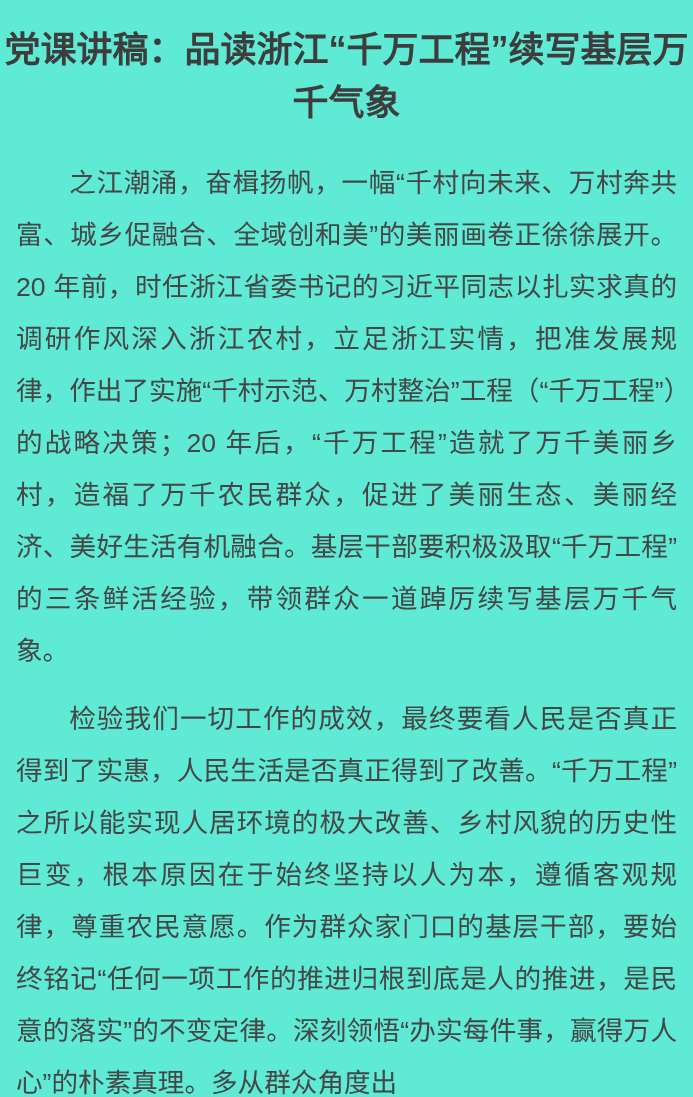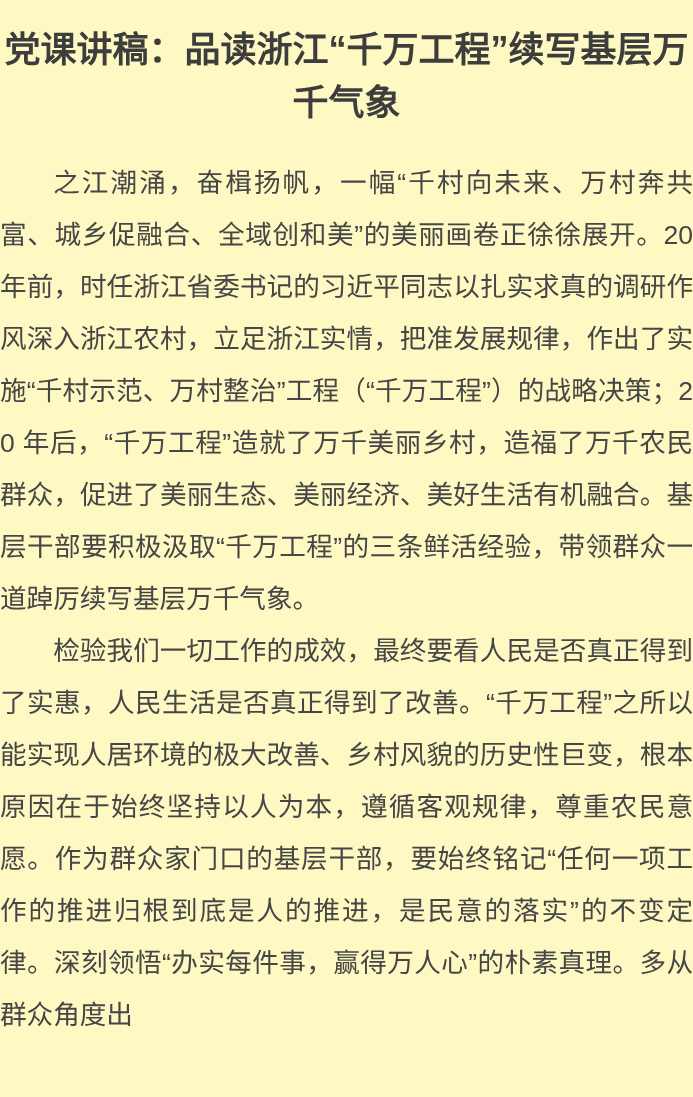--- a/index.html
+++ b/index.html
@@ -4,37 +4,37 @@
 <style>
   html, body {
     margin: 0;
     padding: 0;
     background: #ffffff;
   }
   .page {
     width: 693px;
     height: 1097px;
     box-sizing: border-box;
-    background: #fef9c3;
+    background: #5eead4;
     overflow: hidden;
     padding-top: 23px;
     font-family: "Liberation Sans", "DejaVu Sans", sans-serif;
   }
   .doc-title {
     margin: 0 0 28px 0;
     padding: 0 2px;
     font-size: 36px;
     line-height: 53px;
     font-weight: 700;
     text-align: center;
     color: #3d3d3d;
     letter-spacing: 0px;
   }
   .doc-paragraph {
-    margin: 0;
+    margin: 16px;
     padding: 0;
     font-size: 26.6px;
     line-height: 52px;
     color: #464646;
     text-align: justify;
     text-indent: 2em;
     word-break: break-all;
     overflow-wrap: break-word;
   }
 </style>

